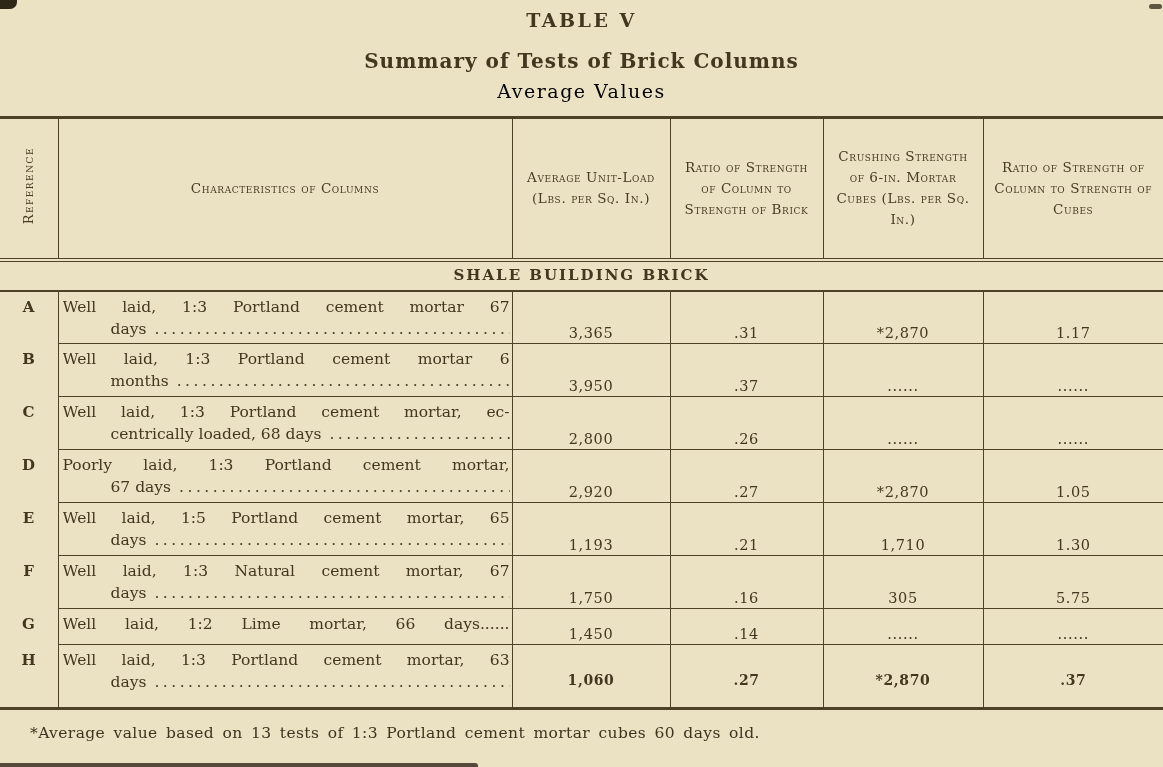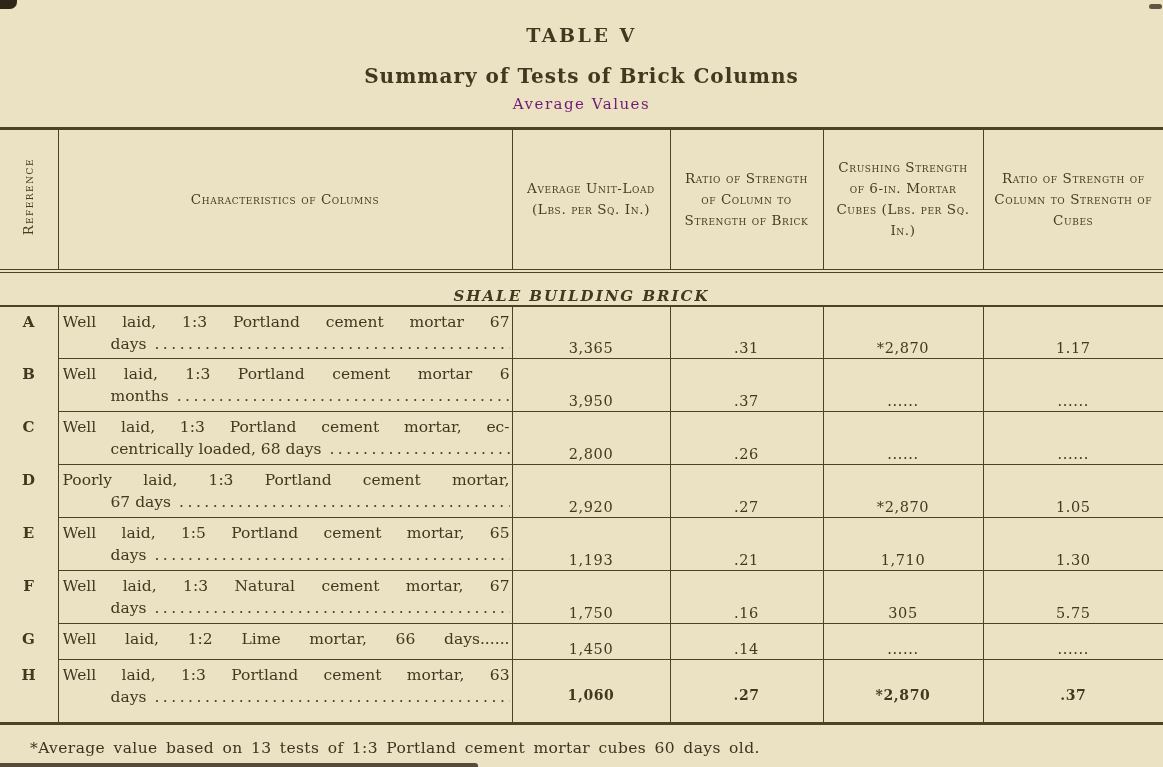--- a/index.html
+++ b/index.html
@@ -10,24 +10,24 @@
   *{box-sizing:border-box;margin:0;padding:0;}
   html,body{width:1163px;height:767px;overflow:hidden;}
   body{
     background:linear-gradient(180deg,#eadfc0 0%,#ece3c6 55%,#e8decp 100%);
     background-color:var(--paper);
     color:var(--ink);
     font-family:"DejaVu Serif","Liberation Serif",serif;
     position:relative;
   }
   
-  .titles{text-align:center;padding-top:24px;}
+  .titles{text-align:center;padding-top:9px;}
   .t1{font-size:19px;font-weight:bold;letter-spacing:2.5px;}
   .t2{font-size:20px;font-weight:bold;margin-top:18px;letter-spacing:1px;}
-  .t3{font-size:15px;margin-top:7px;letter-spacing:1.5px;color:#701a75;}
+  .t3{font-size:19px;margin-top:7px;letter-spacing:1.5px;color:#000000;}
 
   
   table{
     width:1163px;
     margin-top:14px;
     border-collapse:collapse;
     table-layout:fixed;
     border-top:3px solid var(--rule);
     border-bottom:3px solid var(--rule);
     color:var(--ink);
@@ -54,22 +54,21 @@
     letter-spacing:1.5px;
   }
   tr.band{height:31px;}
   tr.band td{
     text-align:center;
     font-weight:bold;
     font-size:15px;
     letter-spacing:2px;
     border-top:4px double var(--rule);
     border-bottom:2px solid var(--rule);
-    padding-top:14px;
-    font-style:italic;
+    padding-top:4px;
   }
   tr.row{height:53px;}
   tr.row.single{height:36px;}
   tr.row.tall{height:64px;}
   td{vertical-align:top;}
   .ref-cell{
     text-align:center;
     font-weight:bold;
     font-size:15px;
     padding-top:6px;

